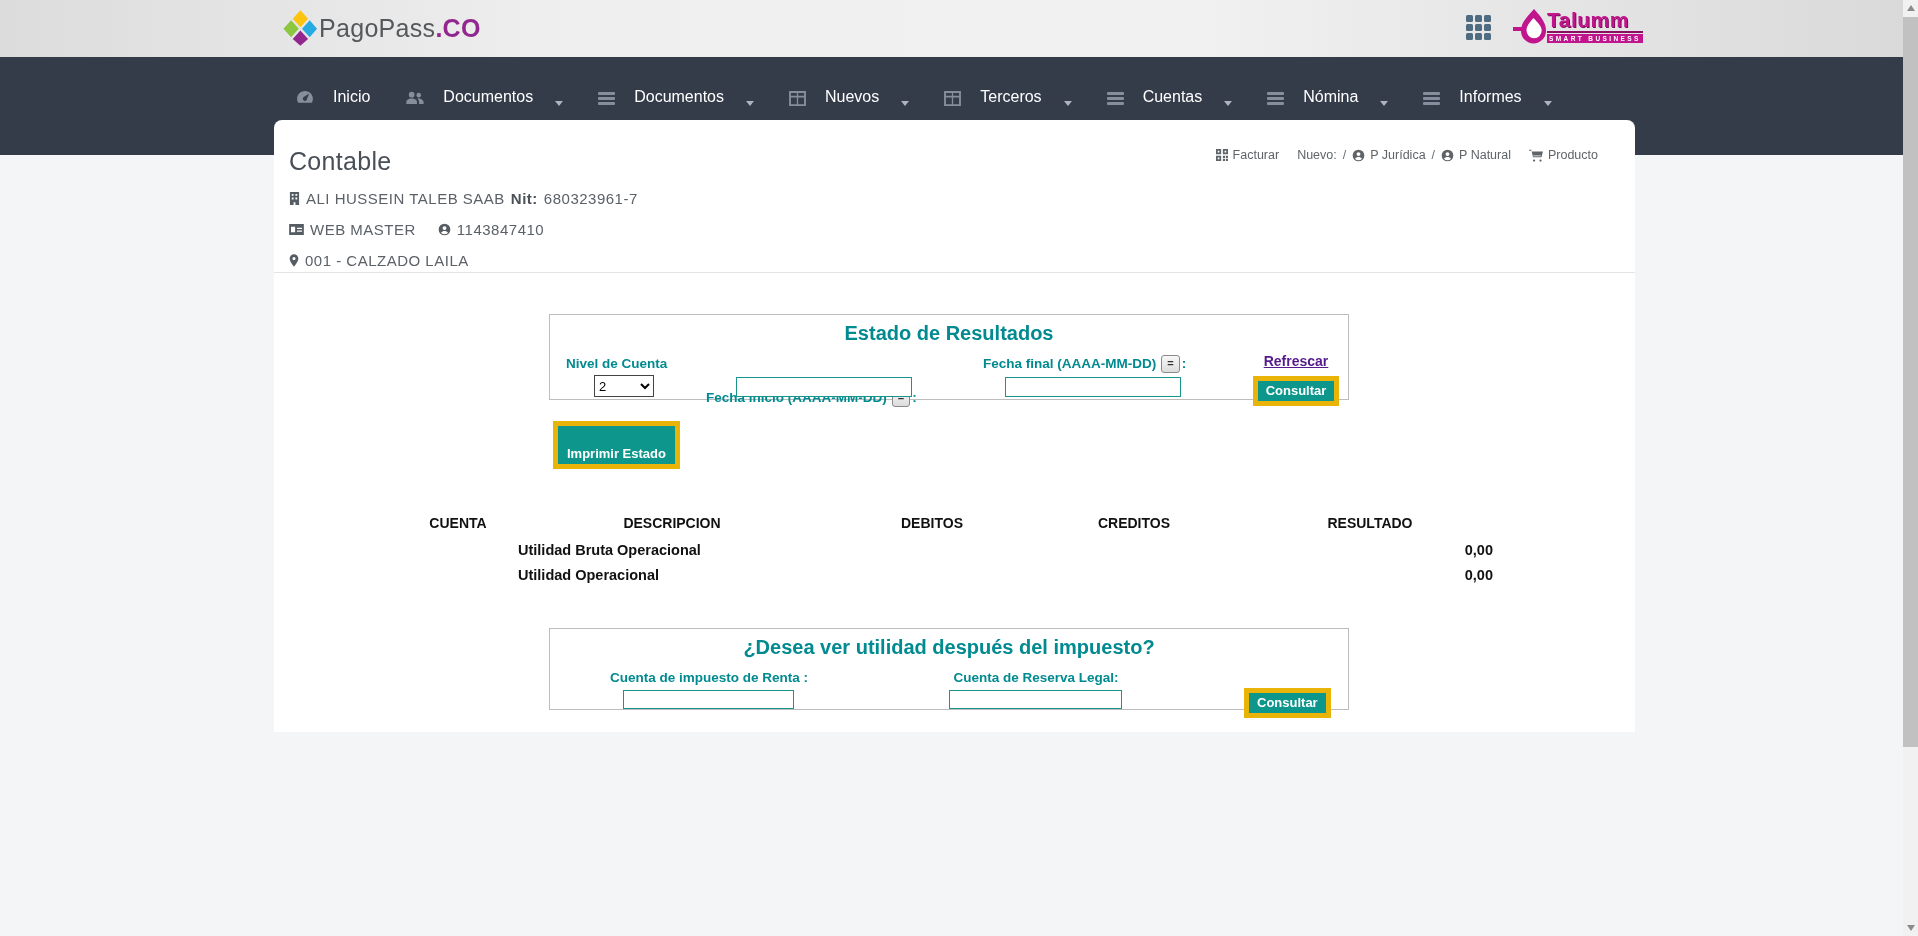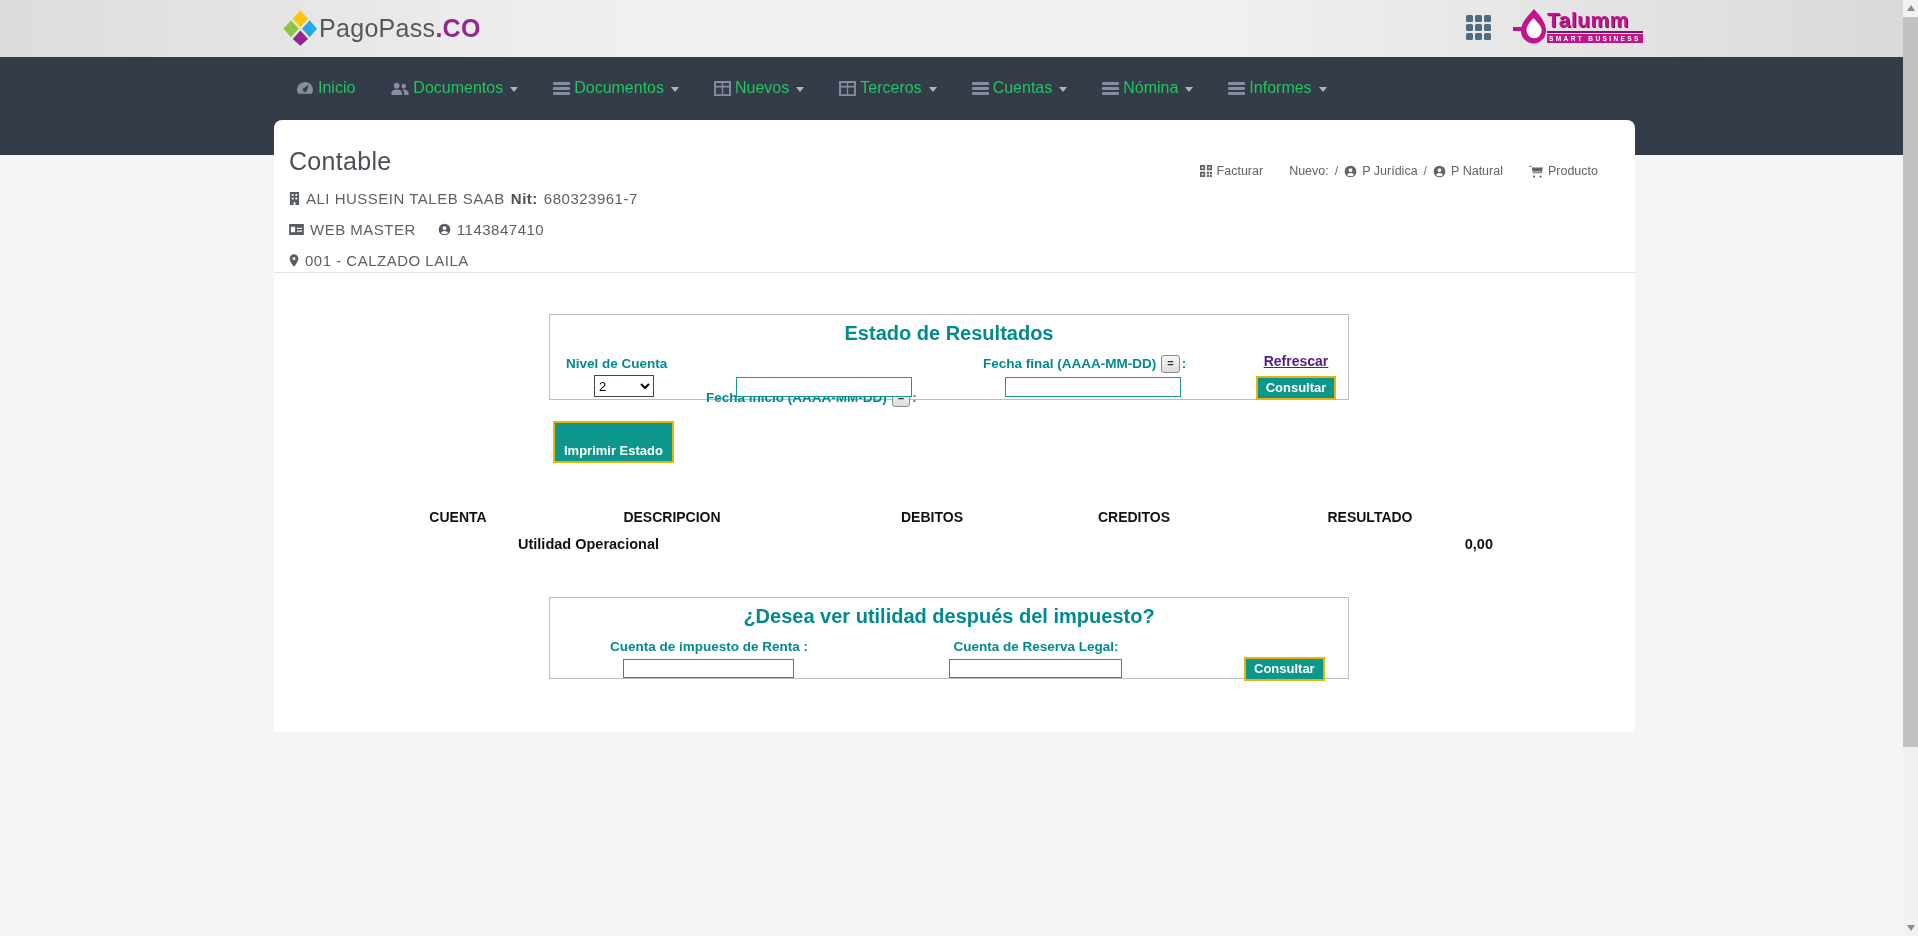--- a/index.html
+++ b/index.html
@@ -25,51 +25,51 @@
   .talumm { position:absolute; left:1513px; top:6px; display:flex; align-items:center; }
   .talumm-text { margin-left:-6px; }
   .talumm-name { font-size:21px; font-weight:bold; color:#c0158c; letter-spacing:.5px;
                  border-bottom:2.5px solid #8a0f63; line-height:1; padding-bottom:1px;
                  text-shadow:1px 1px 0 #7c0d59; display:block; }
   .talumm-tag { display:block; background:#c0158c; color:#fff; font-size:6.5px; letter-spacing:2.4px;
                 text-align:center; padding:1.5px 2px 1px; margin-top:1px; font-weight:bold; }
   
   .navbar { position:absolute; top:57px; left:0; width:1918px; height:98px; background:#343b49; z-index:1; }
   .nav-items { display:flex; align-items:center; gap:35px; padding:13px 0 0 296px; }
-  .nav-item { display:flex; align-items:center; gap:4px; color:#22c55e; font-size:16px; cursor:pointer; height:36px; }
+  .nav-item { display:flex; align-items:flex-end; gap:19px; color:#ffffff; font-size:16px; cursor:pointer; height:36px; }
   .nav-item svg { color:#868e9d; }
   .caret { width:0; height:0; border-left:4.5px solid transparent; border-right:4.5px solid transparent;
            border-top:5px solid #aeb4be; margin-left:3px; margin-top:2px; }
   
   .card { position:absolute; left:274px; top:120px; width:1361px; height:612px; background:#ffffff;
           border-radius:8px 8px 0 0; z-index:2; }
   .card-header { position:relative; height:153px; border-bottom:1px solid #e4e4e4; padding:27px 0 0 15px; }
   .page-title { font-size:25px; font-weight:400; color:#494f57; letter-spacing:.3px; }
   .info-line { display:flex; align-items:center; gap:6px; color:#5b6167; font-size:15px;
                letter-spacing:.5px; margin-top:14px; }
   .info-line svg { color:#565c63; flex:none; }
   .info-line b { color:#4b5157; }
   .info-gap { width:10px; }
-  .header-actions { position:absolute; top:44px; right:37px; display:flex; align-items:center; gap:26px;
+  .header-actions { position:absolute; top:28px; right:37px; display:flex; align-items:center; gap:18px;
                     color:#5e6468; font-size:12.5px; }
   .action { display:flex; align-items:center; gap:5px; cursor:pointer; }
   .slash { color:#6a7075; margin:0 6px; }
   .nuevo-group { display:flex; align-items:center; }
   
   .panel { position:relative; width:800px; border:1px solid #bdbdbd; background:#fff; }
   .panel-1 { height:86px; margin:41px 0 0 275px; }
   .panel-2 { height:82px; margin:41px 0 0 275px; }
   .panel-title { text-align:center; font-size:20px; font-weight:bold; color:#018a90; padding-top:7px; }
   .teal-label { color:#018a90; font-size:13.5px; font-weight:bold; white-space:nowrap; }
   .eq-btn { display:inline-block; font-size:11px; font-weight:bold; color:#333; line-height:1;
             padding:2px 5px 3px; background:linear-gradient(#f8f8f8,#dcdcdc); border:1px solid #8a8a8a;
             border-radius:3px; margin:0 2px 0 5px; vertical-align:middle; cursor:pointer; }
   .teal-input { border:1.5px solid #18968d; height:20px; background:#fff; outline:none;
                 font-size:13px; padding:0 4px; display:block; }
-  .teal-btn { background:#0d968b; color:#fff; border:2px solid #eab308; font-size:13px; font-weight:bold;
+  .teal-btn { background:#0d968b; color:#fff; border:5px solid #eab308; font-size:13px; font-weight:bold;
               padding:2px 8px 3px; cursor:pointer; font-family:"Liberation Sans",sans-serif; }
   .g-abs { position:absolute; }
   .link-purple { color:#551a8b; font-weight:bold; font-size:14px; text-decoration:underline; cursor:pointer; }
   select.nivel { width:60px; height:22px; font-size:13px; border:1.5px solid #444; background:#fff; }
   
   .imprimir { margin:21px 0 0 279px; font-size:13px; padding:20px 9px 3px; }
   .date-line { text-align:center; font-size:15px; font-weight:bold; color:#111; margin-top:23px; }
   .date-line .date { color:#0b939b; margin:0 4px; }
   
   table.results { width:1090px; margin:42px 0 0 135px; border-collapse:collapse; table-layout:fixed; }
@@ -343,20 +343,27 @@
         <th>CUENTA</th>
         <th>DESCRIPCION</th>
         <th>DEBITOS</th>
         <th>CREDITOS</th>
         <th>RESULTADO</th>
       </tr>
     </thead>
     <tbody>
       <tr>
         <td></td>
+        <td class="cell-desc">Utilidad Bruta Operacional</td>
+        <td></td>
+        <td></td>
+        <td class="cell-result">0,00</td>
+      </tr>
+      <tr>
+        <td></td>
         <td class="cell-desc">Utilidad Operacional</td>
         <td></td>
         <td></td>
         <td class="cell-result">0,00</td>
       </tr>
     </tbody>
   </table>
 
   
   <div class="panel panel-2">

